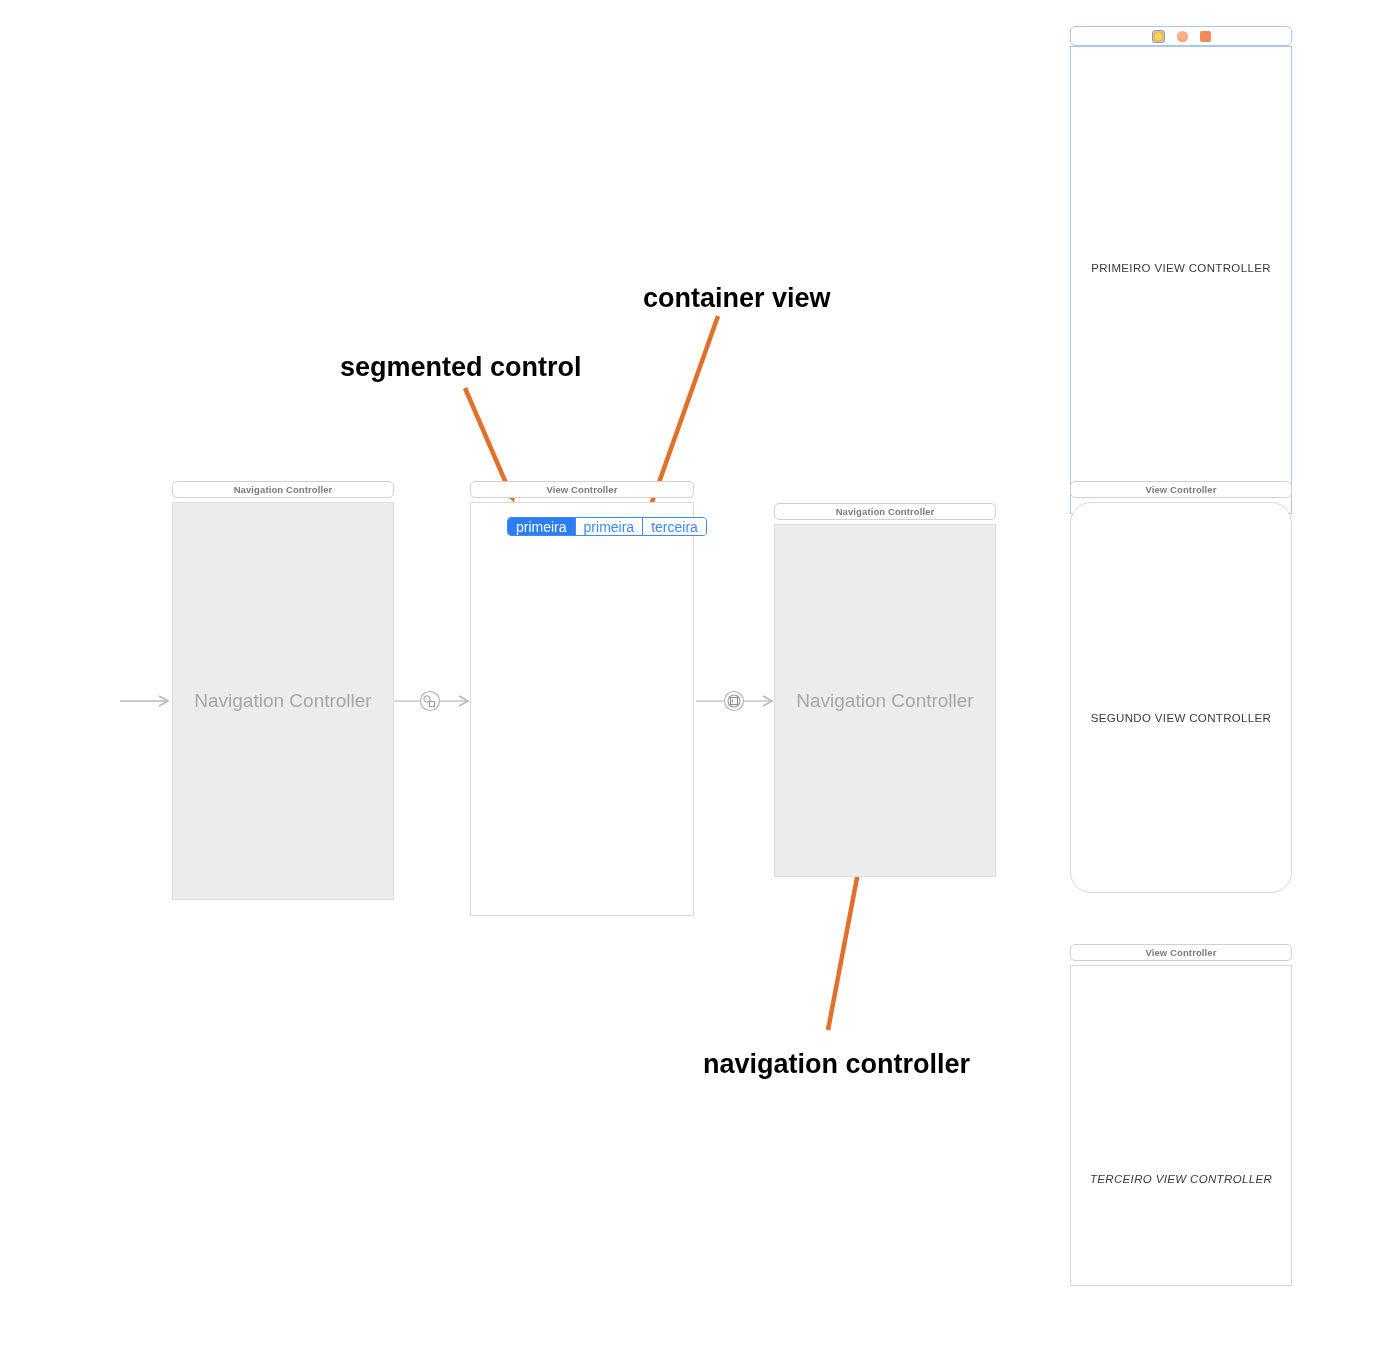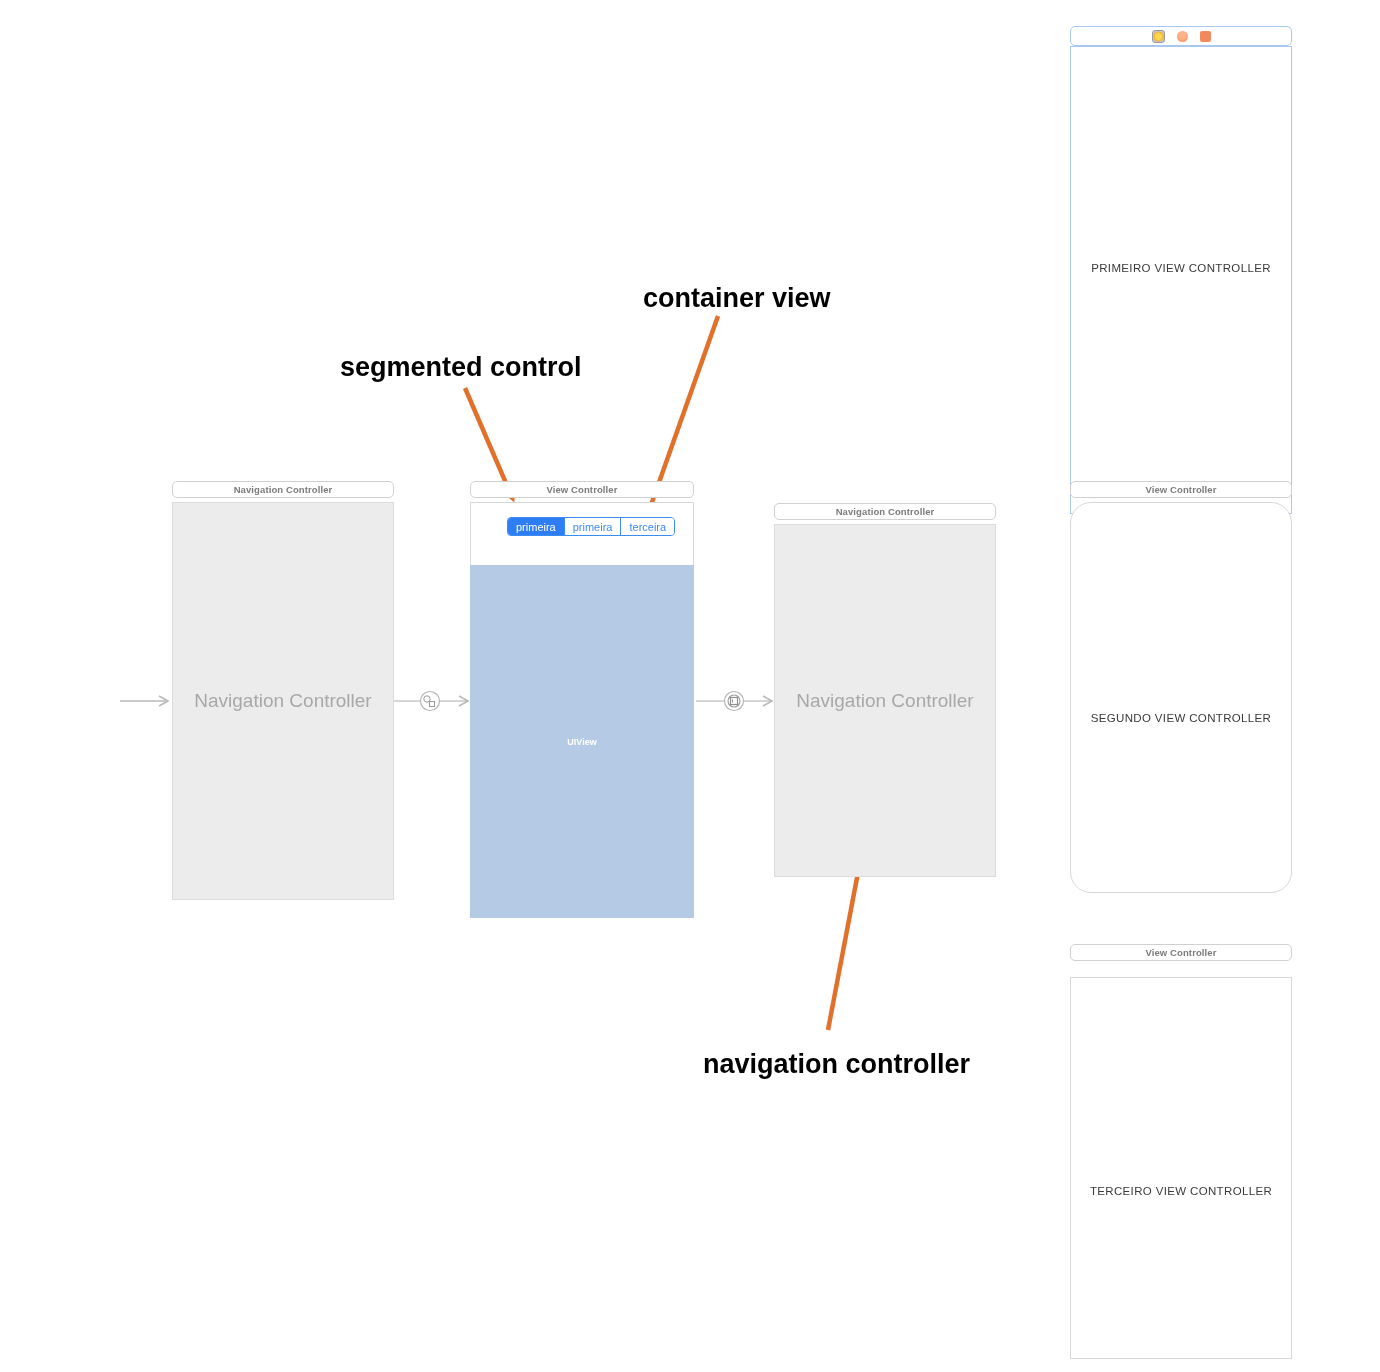--- a/index.html
+++ b/index.html
@@ -94,21 +94,21 @@
   
   .segmented {
     position: absolute;
     display: flex;
     border: 1px solid #3b8bf5;
     border-radius: 4px;
     overflow: hidden;
     height: 19px;
   }
   .segmented .seg {
-    font-size: 11px;
+    font-size: 14px;
     color: #3b8bf5;
     background: #ffffff;
     padding: 0 8px;
     display: flex;
     align-items: center;
     justify-content: center;
     border-right: 1px solid #3b8bf5;
     min-width: 48px;
   }
   .segmented .seg:last-child { border-right: none; }
@@ -208,23 +208,20 @@
 <div class="scene" style="left:470px; top:481px; width:224px;">
   <div class="scene-title">View Controller</div>
   <div class="scene-body" style="height:414px; margin-top:4px;">
 
     <div class="segmented" style="left:36px; top:14px;">
       <div class="seg selected">primeira</div>
       <div class="seg">primeira</div>
       <div class="seg">terceira</div>
     </div>
 
-    <div class="container-view" style="left:-1px; top:62px; width:224px; height:353px;">
-      <div class="cv-label">UIView</div>
-    </div>
   </div>
 </div>
 
 <div class="scene" style="left:774px; top:503px; width:222px;">
   <div class="scene-title">Navigation Controller</div>
   <div class="scene-body grayfill" style="height:353px; margin-top:4px;">
     <div class="nav-placeholder">Navigation Controller</div>
   </div>
 </div>
 
@@ -241,16 +238,16 @@
 
 <div class="scene" style="left:1070px; top:481px; width:222px;">
   <div class="scene-title">View Controller</div>
   <div class="scene-body" style="height:391px; margin-top:4px;border-radius:21px;">
     <div class="vc-label" style="top:209px;">SEGUNDO VIEW CONTROLLER</div>
   </div>
 </div>
 
 <div class="scene" style="left:1070px; top:944px; width:222px;">
   <div class="scene-title">View Controller</div>
-  <div class="scene-body" style="height:382px; margin-top:16px;">
+  <div class="scene-body" style="height:321px; margin-top:4px;font-style:italic;">
     <div class="vc-label" style="top:207px;">TERCEIRO VIEW CONTROLLER</div>
   </div>
 </div>
 
 </body></html>

